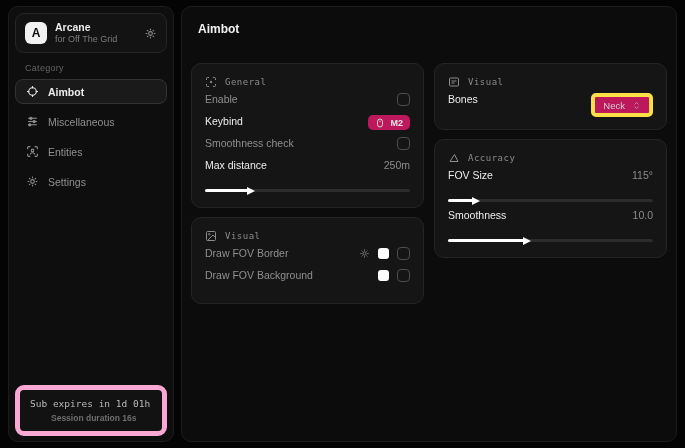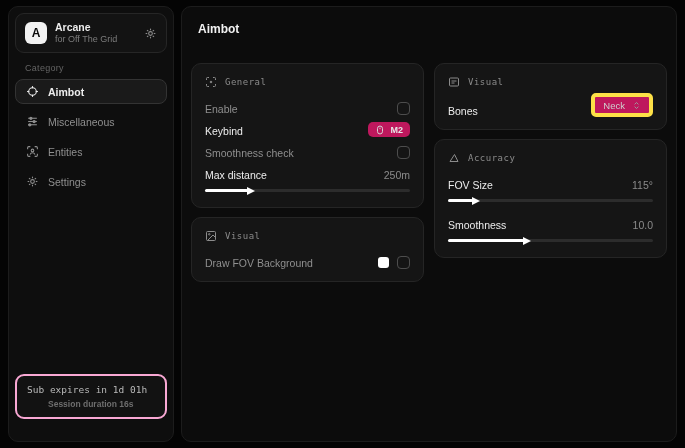--- a/index.html
+++ b/index.html
@@ -24,37 +24,37 @@
   .brand-gear { color:#8d8d8d; cursor:pointer; }
 
   .cat-label { font-size:9px; color:#646464; margin:10px 16px 6px; letter-spacing:.3px; }
 
   .nav-item { margin:0 6px 5px; height:25px; border-radius:8px; border:1px solid transparent;
               display:flex; align-items:center; gap:9px; padding:0 10px;
               color:#8f8f8f; font-size:10.5px; cursor:pointer; }
   .nav-item.active { background:#1a1a1a; border-color:#333; color:#ededed; font-weight:bold; }
   .nav-icon { width:13px; height:13px; color:currentColor; flex:0 0 auto; }
 
-  .footer-card { position:absolute; left:6px; right:6px; bottom:22px; background:#121212;
-                 border:2px solid #f9a8d4; border-radius:9px; padding:8px 10px; }
+  .footer-card { position:absolute; left:6px; right:6px; bottom:5px; background:#121212;
+                 border:5px solid #f9a8d4; border-radius:9px; padding:8px 10px; }
   .footer-line1 { font-family:"DejaVu Sans Mono", monospace; font-size:9.5px; color:#b9b9b9; }
   .footer-line2 { font-size:8.5px; font-weight:bold; color:#6e6e6e; margin-top:4px;margin-left:21px; }
 
   
   .main-title { padding:15px 16px 11px; font-size:12px; font-weight:bold; color:#f1f1f1; }
   .columns { display:flex; gap:10px; padding:16px 9px; align-items:flex-start; }
   .col { flex:1; display:flex; flex-direction:column; gap:9px; }
 
   .card { background:#151515; border:1px solid #252525; border-radius:10px; padding:9px 13px 12px; }
   .card-head { display:flex; align-items:center; gap:8px; color:#8b8b8b;
                font-family:"DejaVu Sans Mono", monospace; font-size:9px;
                letter-spacing:.5px; margin:3px 0 5px; }
   .card-head svg { width:12px; height:12px; }
 
-  .row { display:flex; align-items:flex-end; min-height:22px; font-size:10.5px; }
+  .row { display:flex; align-items:flex-start; min-height:22px; font-size:10.5px; }
   .row .lbl { color:#8f8f8f; }
   .row .lbl.strong { color:#ececec; font-weight:normal; }
   .row .right { margin-left:auto; display:flex; align-items:center; gap:8px; }
   .val { color:#8b8b8b; font-size:10.5px; }
 
   .checkbox { width:13px; height:13px; border:1.5px solid #4d4d4d; border-radius:4px;
               background:transparent; cursor:pointer; }
   .swatch { width:11px; height:11px; border-radius:3px; cursor:pointer; }
   .row-gear { color:#848484; cursor:pointer; display:flex; }
 
@@ -221,20 +221,40 @@
       <div class="card">
         <div class="card-head">
           <svg viewBox="0 0 24 24" fill="none" stroke="currentColor" stroke-width="2">
             <rect x="3" y="3" width="18" height="18" rx="2"></rect>
             <circle cx="8.5" cy="8.5" r="1.5"></circle>
               <path d="M21 15l-5-5L5 21"></path>
           </svg>
           <span>Visual</span>
         </div>
 
+        <div class="row">
+          <span class="lbl">Draw FOV Border</span>
+          <span class="right">
+            <span class="row-gear">
+              <svg width="11" height="11" viewBox="0 0 24 24" fill="none" stroke="currentColor" stroke-width="2">
+                <circle cx="12" cy="12" r="3.4"></circle>
+                <line x1="12" y1="3" x2="12" y2="6"></line>
+                  <line x1="12" y1="18" x2="12" y2="21"></line>
+                <line x1="3" y1="12" x2="6" y2="12"></line>
+                  <line x1="18" y1="12" x2="21" y2="12"></line>
+                <line x1="5.6" y1="5.6" x2="7.8" y2="7.8"></line>
+                  <line x1="16.2" y1="16.2" x2="18.4" y2="18.4"></line>
+                <line x1="18.4" y1="5.6" x2="16.2" y2="7.8"></line>
+                  <line x1="7.8" y1="16.2" x2="5.6" y2="18.4"></line>
+              </svg>
+            </span>
+            <span class="swatch" style="background-color: rgb(255, 255, 255);"></span>
+            <span class="checkbox"></span>
+          </span>
+        </div>
 
         <div class="row">
           <span class="lbl">Draw FOV Background</span>
           <span class="right">
             <span class="swatch" style="background-color: rgb(255, 255, 255);"></span>
             <span class="checkbox"></span>
           </span>
         </div>
       </div>
 

